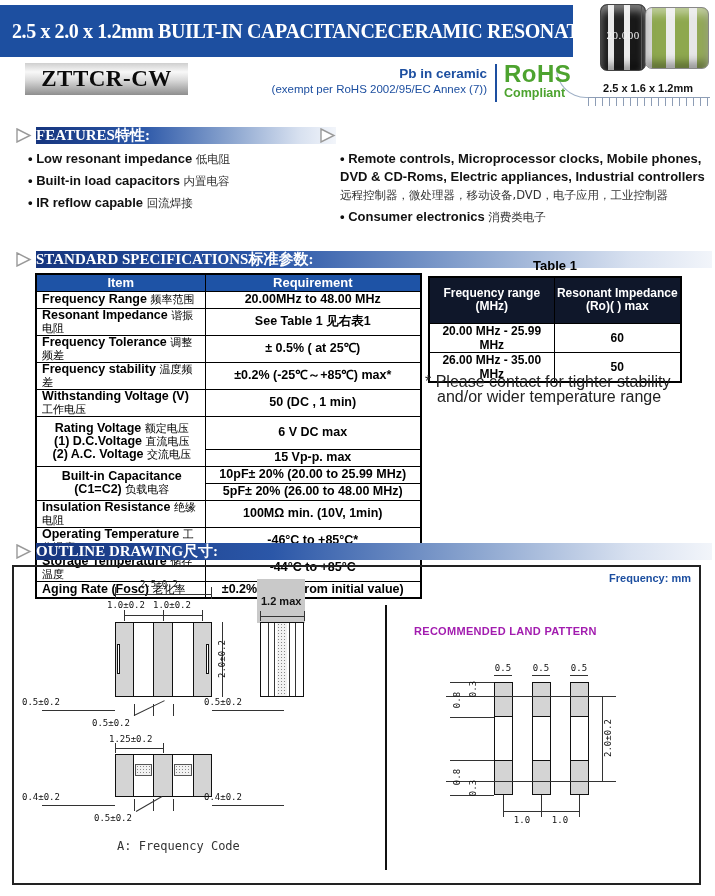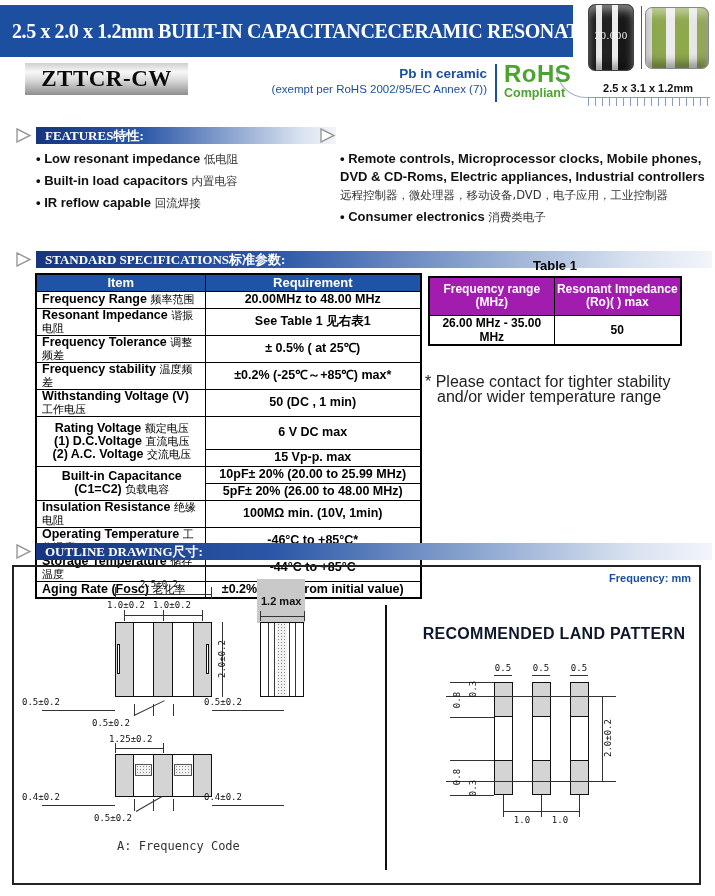--- a/index.html
+++ b/index.html
@@ -4,21 +4,21 @@
 <style>
   * { margin:0; padding:0; box-sizing:border-box; }
   body { background:#fff; font-family:"Liberation Sans", sans-serif; }
   .page { position:relative; width:715px; height:896px; background:#fff; overflow:hidden; }
 
   
   .banner { position:absolute; left:0; top:5px; width:573px; height:52px; background:#1d4fa0; }
   .banner-title { position:absolute; left:12px; top:0; line-height:52px; white-space:nowrap;
     font-family:"Liberation Serif", serif; font-weight:bold; font-size:20px; letter-spacing:-0.4px; color:#fff; }
   .chip { position:absolute; border-radius:7px; border:1px solid #444; box-shadow: inset 0 6px 8px rgba(255,255,255,.45), inset 0 -6px 8px rgba(0,0,0,.35); }
-  .chip-black { left:588px; top:4px; width:46px; height:67px;
+  .chip-black { left:600px; top:4px; width:46px; height:67px;
     background:linear-gradient(90deg,#1b1b1b 0 15%,#e9e9e9 15% 29%,#222 29% 52%,#ececec 52% 66%,#181818 66% 100%); }
   .chip-green { left:645px; top:7px; width:64px; height:62px; border-color:#888;
     background:linear-gradient(90deg,#dcdcdc 0 10%,#8ea84e 10% 33%,#ececec 33% 46%,#8ea84e 46% 70%,#e6e6e6 70% 82%,#93a957 82% 100%); }
   .chip-marking { position:absolute; left:0; right:0; top:24px; text-align:center; color:#f4f4f4;
     font-family:"Liberation Serif", serif; font-size:11px; letter-spacing:.5px; }
   .chip-divider { position:absolute; left:641px; top:6px; width:1px; height:63px; background:#555; }
   .size-caption { position:absolute; left:584px; top:82px; width:128px; text-align:center;
     font-size:11px; font-weight:bold; color:#111; }
   .ruler { position:absolute; left:588px; top:97px; width:122px; height:9px;
     border-top:1px solid #8d9db5;
@@ -32,22 +32,22 @@
   .pb-note { position:absolute; left:250px; top:66px; width:237px; text-align:right; color:#1d4fa0; }
   .pb-l1 { font-size:13.5px; font-weight:600; }
   .pb-l2 { font-size:11.5px; margin-top:2px; }
   .rohs-divider { position:absolute; left:495px; top:64px; width:2px; height:38px; background:#1d4fa0; }
   .rohs { position:absolute; left:504px; top:61px; color:#4da32f; }
   .rohs-big { font-size:24px; font-weight:bold; line-height:25px; letter-spacing:.5px; }
   .rohs-small { font-size:12.5px; font-weight:bold; }
 
   
   .sec-arrow { position:absolute; width:16px; height:15px; }
-  .sec-bar { position:absolute; height:17px; line-height:17px; padding-left:9px; white-space:nowrap;
-    color:#fff; font-family:"Liberation Serif", serif; font-weight:bold; font-size:13px;
+  .sec-bar { position:absolute; height:17px; line-height:17px; padding-left:0; white-space:nowrap;
+    color:#fff; font-family:"Liberation Serif", serif; font-weight:bold; font-size:15px;
     background:linear-gradient(90deg,#16357e 0%,#2b57a8 35%,#8ba5cf 65%,#d8e1f0 88%,#f2f5fa 100%); }
 
   .bullet-list { position:absolute; font-size:13px; color:#111; }
   .bullet { margin-bottom:4px; line-height:18px; }
   .bullet::before { content:"• "; font-weight:bold; }
   .b-en { font-weight:bold; }
   .b-cn { font-weight:normal; font-size:11.5px; color:#333; font-family:"DejaVu Sans", sans-serif; }
 
   
   table { border-collapse:collapse; }
@@ -58,21 +58,21 @@
   .c-req  { width:216px; }
   td.item { font-weight:bold; text-align:left; padding-left:5px; line-height:13px; }
   td.item.center { text-align:center; }
   td.req { font-weight:bold; text-align:center; line-height:13px; }
   .cn { font-weight:normal; font-size:11px; font-family:"DejaVu Sans", sans-serif; }
 
   
   .t1-title { position:absolute; left:430px; top:258px; width:250px; text-align:center; font-weight:bold; font-size:13px; color:#000; }
   .table1 { position:absolute; left:428px; top:276px; width:252px; border:2px solid #000; table-layout:fixed; }
   .table1 td { border:1px solid #000; text-align:center; font-size:12px; padding:0 2px; }
-  .table1 td.th { background:#a21caf; color:#fff; font-weight:bold; font-size:12px; line-height:13px; height:38px; }
+  .table1 td.th { background:#0f172a; color:#fff; font-weight:bold; font-size:12px; line-height:13px; height:46px; }
   .t1-c1 { width:125px; }
   .t1-c2 { width:127px; }
   .table1 td.cell { font-weight:bold; height:16px; }
   .t1-foot { position:absolute; font-size:16px; color:#222; }
 
   
   .outline-box { position:absolute; left:12px; top:565px; width:689px; height:320px; border:2px solid #222; }
   .dims-note { position:absolute; right:8px; top:5px; font-size:11px; font-weight:bold; color:#1d4fa0; }
   .center-divider { position:absolute; left:371px; top:38px; width:2px; height:265px; background:#111; }
 
@@ -80,57 +80,57 @@
   .dim.c { text-align:center; }
   .rot { transform:rotate(-90deg); }
   .hl { position:absolute; height:1px; background:#333; }
   .vl { position:absolute; width:1px; background:#333; }
   .rect { position:absolute; border:1px solid #111; background:#fff; }
   .grayfill { background:#d4d4d4; }
   .lead { transform-origin:left center; }
   .speckle { position:absolute; border:1px solid #555;
     background-image:radial-gradient(#888 22%, transparent 23%); background-size:3px 3px; background-color:#f2f2f2; }
   .hl-note { background:#c9c9c9; font-family:"Liberation Sans", sans-serif; font-weight:bold; font-size:11px; padding:16px 4px; color:#111; }
-  .lp-title { position:absolute; left:400px; top:58px; width:280px; text-align:center; font-weight:bold; font-size:16px; color:#0f172a; letter-spacing:.3px; }
+  .lp-title { position:absolute; left:400px; top:58px; width:280px; font-weight:bold; font-size:11px; color:#a21caf; letter-spacing:.3px; }
   .freq-note { position:absolute; left:103px; top:272px; font-family:"DejaVu Sans Mono", monospace; font-size:12px; color:#333; }
 </style>
 </head>
 <body>
 
 <div class="page">
 
   <div class="banner">
     <span class="banner-title">2.5 x 2.0 x 1.2mm BUILT-IN CAPACITANCECERAMIC RESONATOR</span>
   </div>
 
   <div class="chip chip-black">
     <div class="chip-marking">20.000</div>
   </div>
   <div class="chip-divider"></div>
   <div class="chip chip-green"></div>
   <div class="curve"></div>
-  <div class="size-caption">2.5 x 3.1 x 1.2mm</div>
+  <div class="size-caption">2.5 x 1.6 x 1.2mm</div>
   <div class="ruler"></div>
 
   <div class="model-badge">ZTTCR-CW</div>
   <div class="pb-note">
     <div class="pb-l1">Pb in ceramic</div>
     <div class="pb-l2">(exempt per RoHS 2002/95/EC Annex (7))</div>
   </div>
   <div class="rohs-divider"></div>
   <div class="rohs">
     <div class="rohs-big">RoHS</div>
     <div class="rohs-small">Compliant</div>
   </div>
 
   <svg class="sec-arrow" style="left:16px;top:128px" viewBox="0 0 16 15">
       <polygon points="1,1 14,7.5 1,14" fill="#fff" stroke="#9a9a9a" stroke-width="1.4"></polygon>
     </svg>
   <div class="sec-bar" style="left:36px;top:127px;width:300px">FEATURES特性:</div>
-  <div class="bullet-list" style="left:36px;top:150px;width:290px">
+  <div class="bullet-list" style="left:28px;top:150px;width:290px">
     <div class="bullet"><span class="b-en">Low resonant impedance</span> <span class="b-cn">低电阻</span></div>
     <div class="bullet"><span class="b-en">Built-in load capacitors</span> <span class="b-cn">内置电容</span></div>
     <div class="bullet"><span class="b-en">IR reflow capable</span> <span class="b-cn">回流焊接</span></div>
   </div>
 
   <svg class="sec-arrow" style="left:320px;top:128px" viewBox="0 0 16 15">
       <polygon points="1,1 14,7.5 1,14" fill="#fff" stroke="#9a9a9a" stroke-width="1.4"></polygon>
     </svg>
   <div class="bullet-list" style="left:340px;top:150px;width:372px">
     <div class="bullet"><span class="b-en">Remote controls, Microprocessor clocks, Mobile phones, DVD &amp; CD-Roms, Electric appliances, Industrial controllers</span> <span class="b-cn">远程控制器，微处理器，移动设备,DVD，电子应用，工业控制器</span></div>
@@ -210,20 +210,24 @@
 
   <div class="t1-title">Table 1</div>
   <table class="table1">
     <tbody>
         <tr>
       <td class="t1-c1 th">Frequency range (MHz)</td>
       <td class="t1-c2 th">
         <div>Resonant Impedance</div>
         <div>(Ro)(  ) max</div>
       </td>
+    </tr>
+    <tr>
+      <td class="cell">20.00 MHz - 25.99 MHz</td>
+      <td class="cell">60</td>
     </tr>
     <tr>
       <td class="cell">26.00 MHz - 35.00 MHz</td>
       <td class="cell">50</td>
     </tr>
   </tbody>
     </table>
   <div class="t1-foot" style="left:425px;top:373px">* Please contact for tighter stability</div>
   <div class="t1-foot" style="left:437px;top:388px">and/or wider temperature range</div>
 

